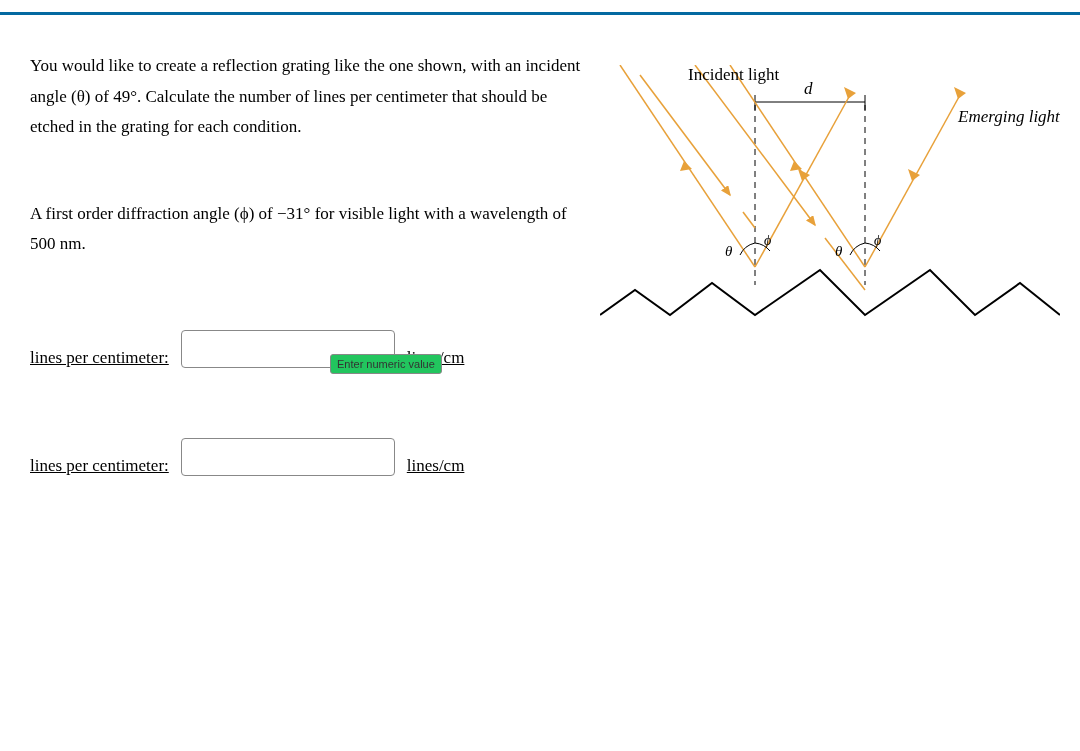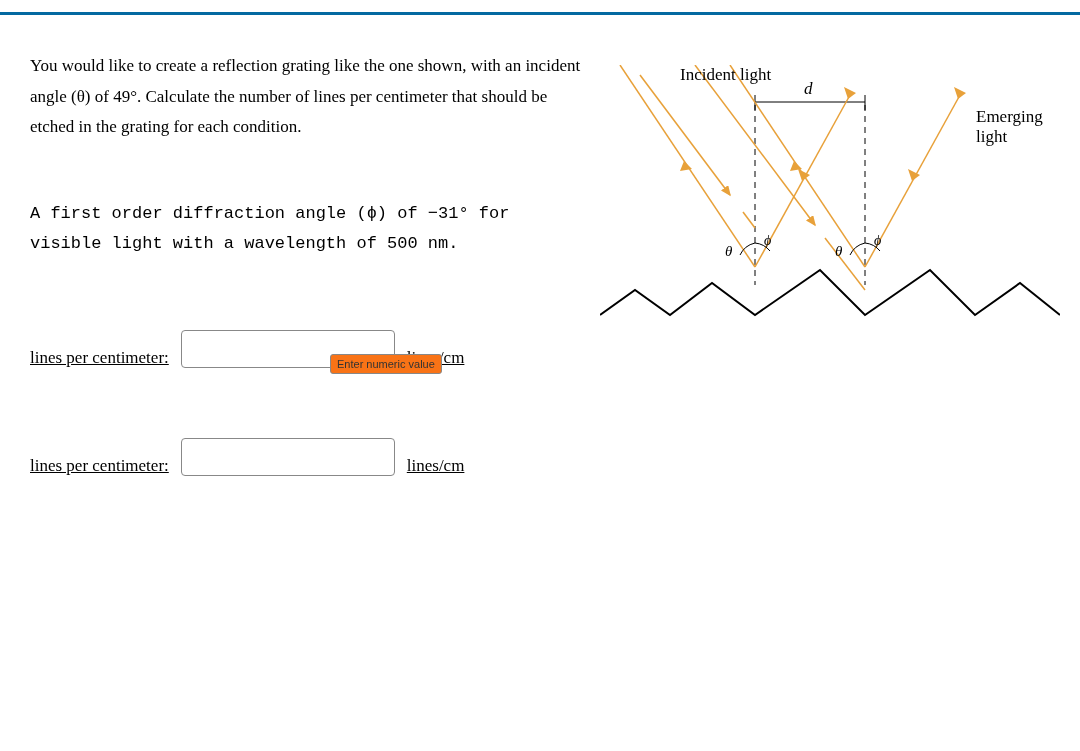--- a/index.html
+++ b/index.html
@@ -20,21 +20,20 @@
   .left-col {
     width: 560px;
   }
   .intro {
     line-height: 1.8;
     margin-bottom: 56px;
   }
   .condition {
     line-height: 1.8;
     margin-bottom: 70px;
-    font-family: Liberation Mono, monospace;
   }
   .answer-row {
     display: flex;
     align-items: flex-end;
     margin-bottom: 70px;
     position: relative;
     text-decoration: underline;
   }
   .answer-label {
     margin-right: 12px;
@@ -47,21 +46,21 @@
     font-size: 16px;
     padding: 2px 6px;
   }
   .unit {
     margin-left: 12px;
   }
   .tooltip {
     position: absolute;
     top: 24px;
     left: 300px;
-    background: #f97316;
+    background: #22c55e;
     border: 1px solid #888;
     border-radius: 3px;
     font-family: Arial, sans-serif;
     font-size: 11px;
     padding: 3px 6px;
     color: #333;
     white-space: nowrap;
   }
   .figure {
     position: absolute;
@@ -139,21 +138,21 @@
 
       <path d="M 140 190 A 22 22 0 0 1 155 178" fill="none" stroke="#000" stroke-width="1"></path>
       <path d="M 155 178 A 22 22 0 0 1 170 186" fill="none" stroke="#000" stroke-width="1"></path>
       <path d="M 250 190 A 22 22 0 0 1 265 178" fill="none" stroke="#000" stroke-width="1"></path>
       <path d="M 265 178 A 22 22 0 0 1 280 186" fill="none" stroke="#000" stroke-width="1"></path>
 
       <path d="M 0 250 L 35 225 L 70 250 L 112 218 L 155 250 L 220 205 L 265 250 L 330 205 L 375 250 L 420 218 L 460 250" fill="none" stroke="#000" stroke-width="2"></path>
 
     </svg>
 
-    <div class="fig-label" style="top:0px; left:80px;">Incident light</div>
-    <div class="fig-label" style="top:42px; left:376px;">Emerging light</div>
+    <div class="fig-label" style="top:0px; left:88px;">Incident light</div>
+    <div class="fig-label" style="top:42px; left:358px;font-style:italic;">Emerging light</div>
     <div class="fig-label italic" style="top:14px; left:204px;">d</div>
     <div class="fig-label italic" style="top:178px; left:125px; font-size:15px;">θ</div>
     <div class="fig-label italic" style="top:168px; left:164px; font-size:14px;">ϕ</div>
     <div class="fig-label italic" style="top:178px; left:235px; font-size:15px;">θ</div>
     <div class="fig-label italic" style="top:168px; left:274px; font-size:14px;">ϕ</div>
   </div>
 </div>
 
 </body></html>

